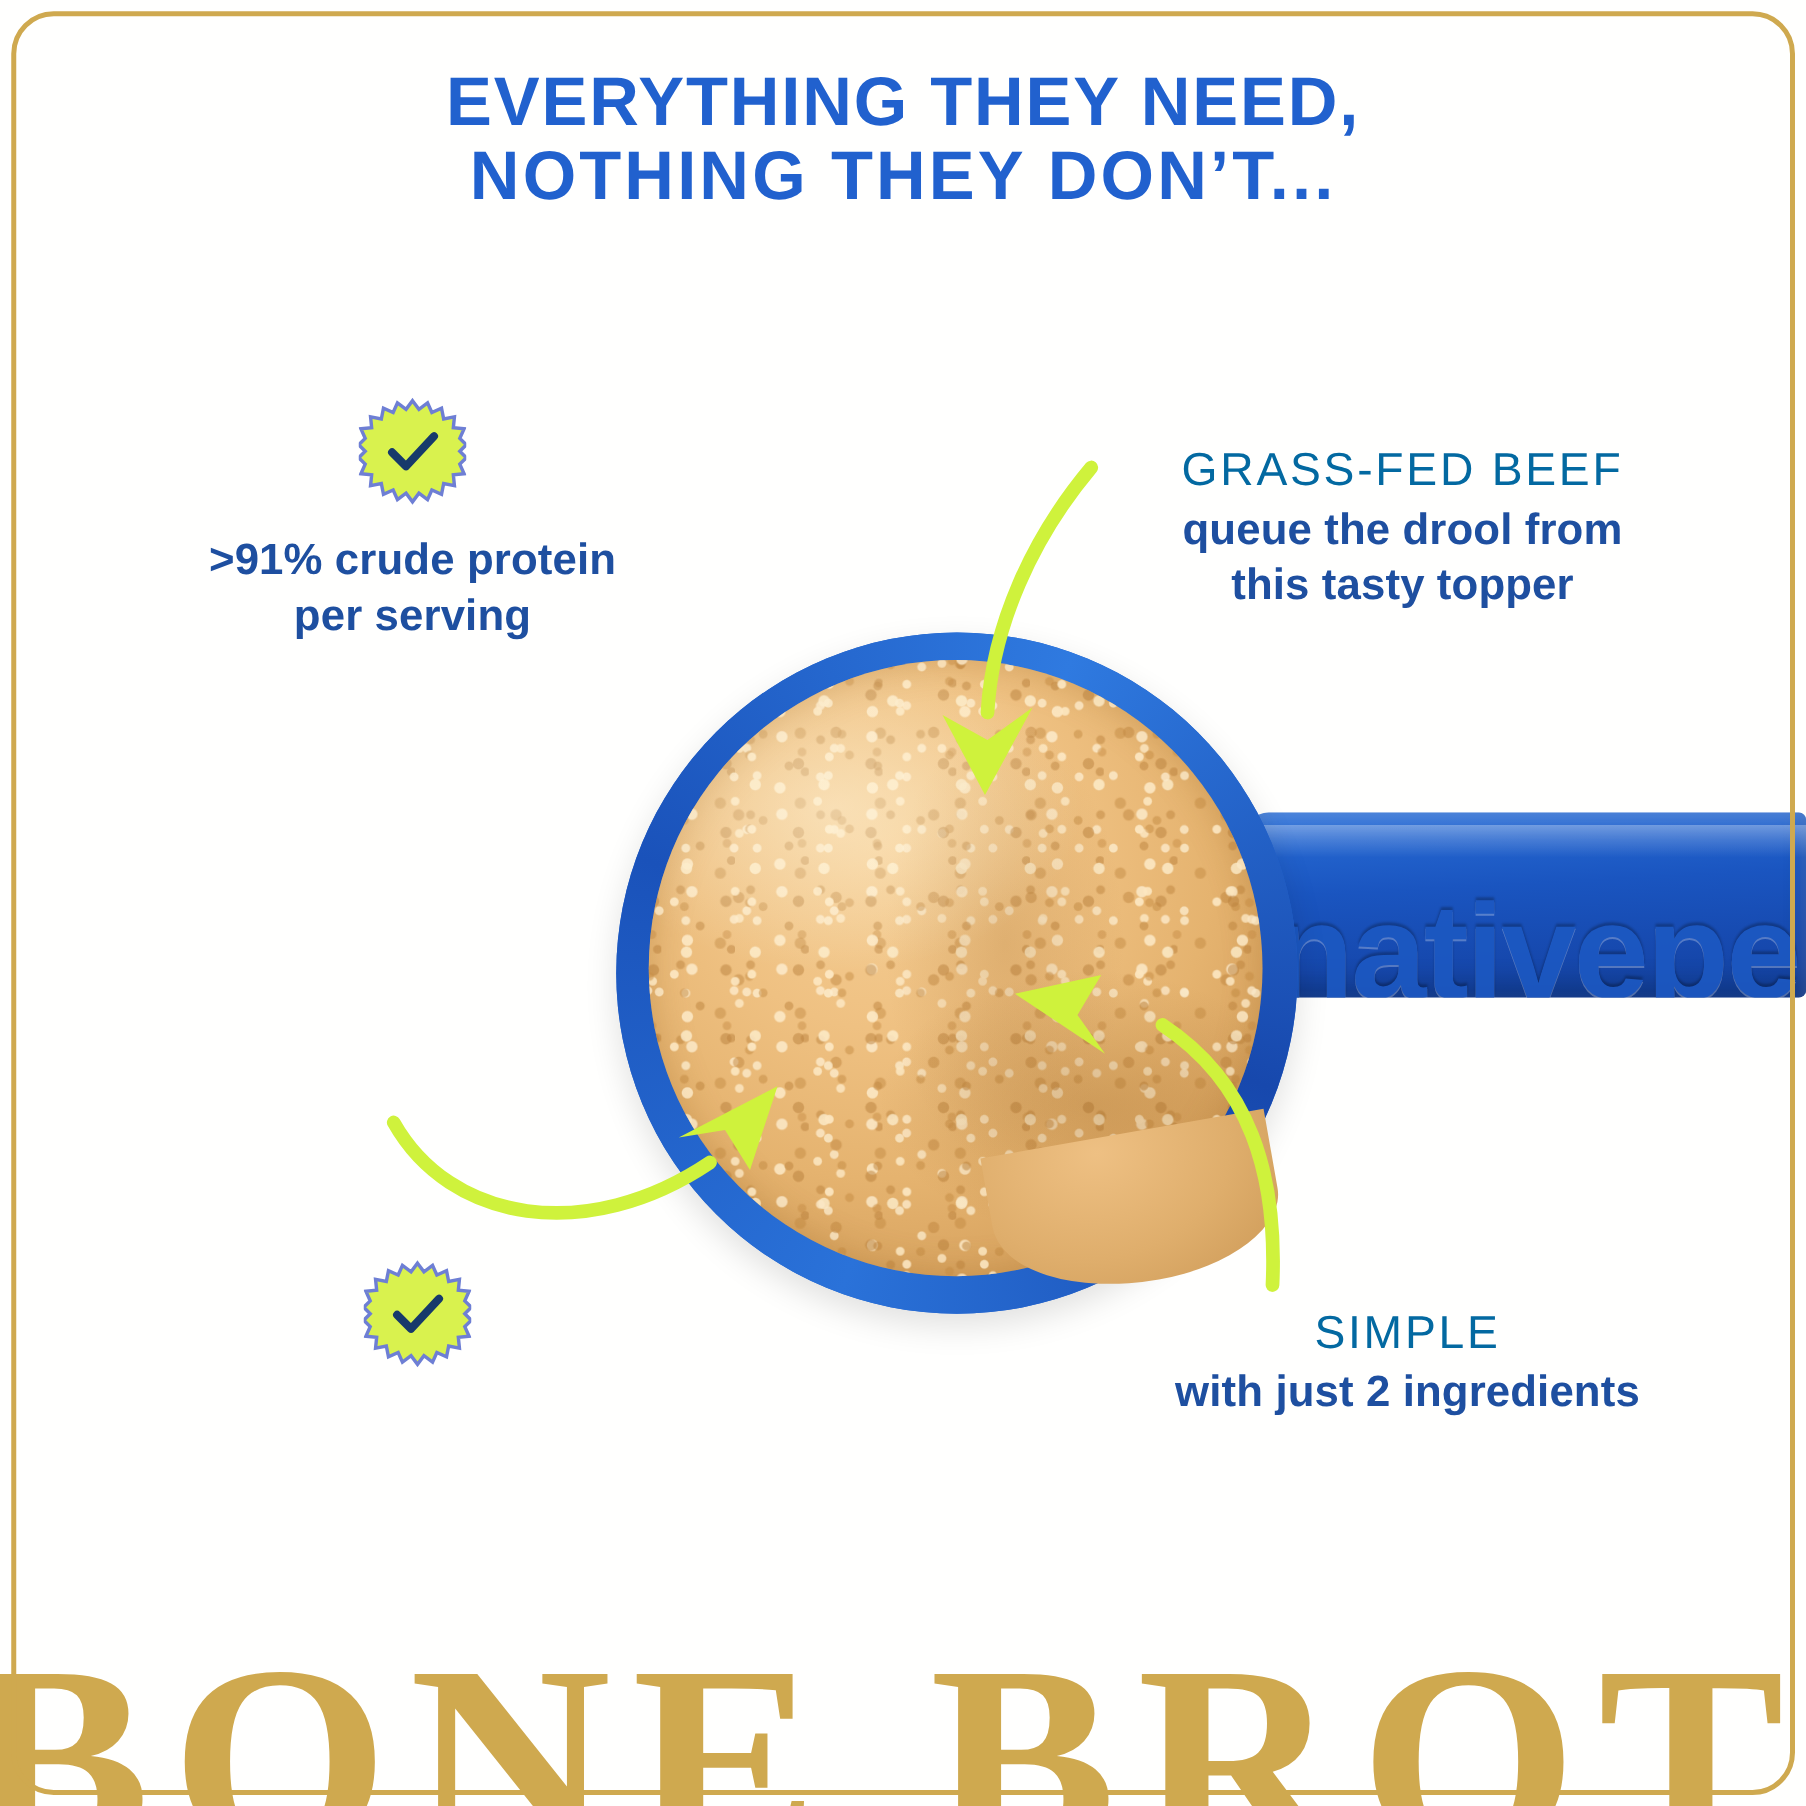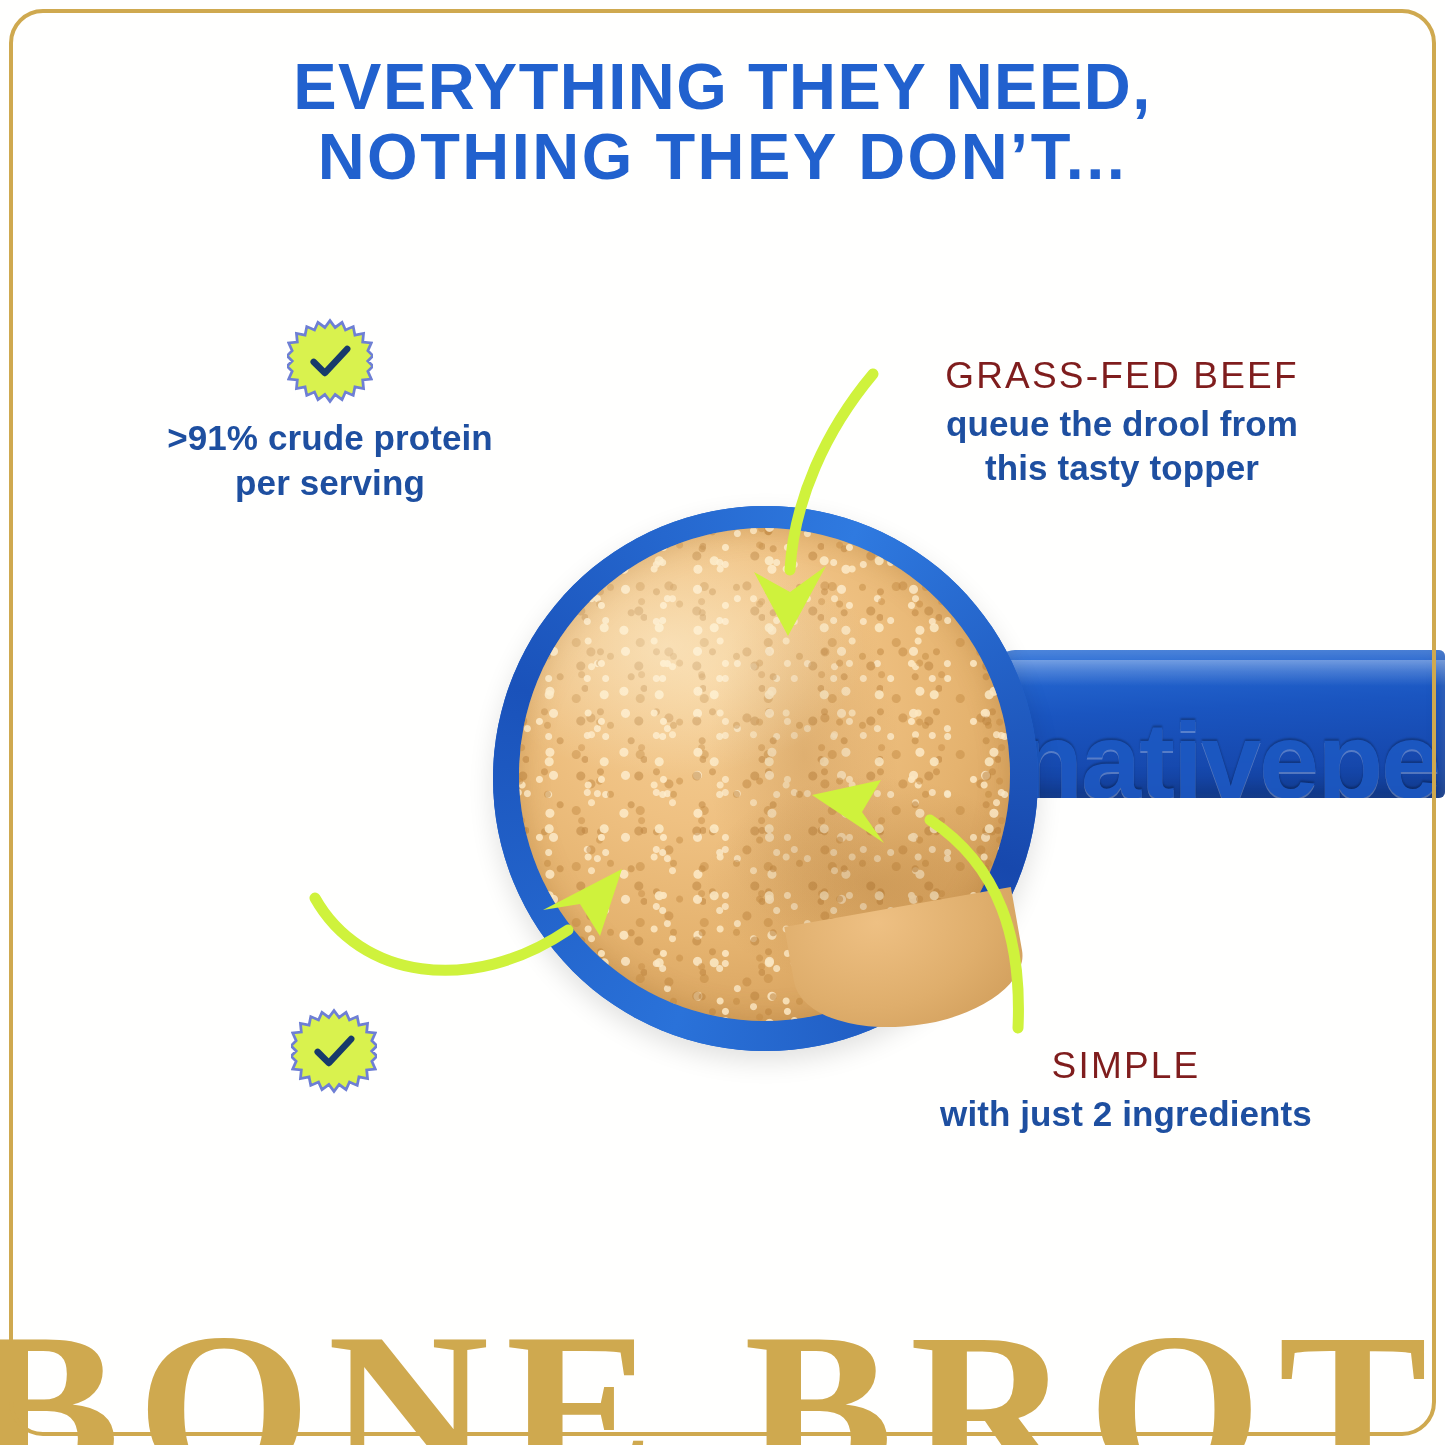--- a/index.html
+++ b/index.html
@@ -21,50 +21,50 @@
 
   #canvas{position:absolute;inset:0;background:#fffffe;overflow:hidden;}
 
   
   #headline{
     position:absolute;left:0;top:52px;width:1445px;
     text-align:center;
     color:#2161CE;
     font-family:"Liberation Sans",sans-serif;
     font-weight:700;
-    font-size:65px;
+    font-size:55px;
     letter-spacing:1.5px;
     line-height:1.08;
     z-index:12;
   }
   #headline .l{display:block;white-space:nowrap;}
   #headline .l2{letter-spacing:2.5px;}
 
   
   .callout{position:absolute;z-index:14;text-align:center;}
   .callout .title{
-    color:#7f1d1d;
+    color:#0369a1;
     font-size:37px;
     font-weight:400;
     letter-spacing:2.2px;
     line-height:1.1;
     white-space:nowrap;
   }
   .callout .body{
     color:#1E4FA0;
     font-size:35px;
     font-weight:700;
     line-height:1.28;
     margin-top:5px;
     letter-spacing:.1px;
   }
   .callout .body .ln{display:block;white-space:nowrap;}
 
   
-  .badge-callout .body{margin-top:12px;}
+  .badge-callout .body{margin-top:22px;}
 
   .starburst{
     width:86px;height:86px;margin:0 auto;position:relative;display:block;
   }
 
   
   #c-protein{left:74px;top:318px;width:512px;}
   #c-grassfed{left:872px;top:356px;width:500px;}
   #c-hydrating{left:36px;top:718px;width:470px;}
   #c-tasty{left:50px;top:1008px;width:568px;}

